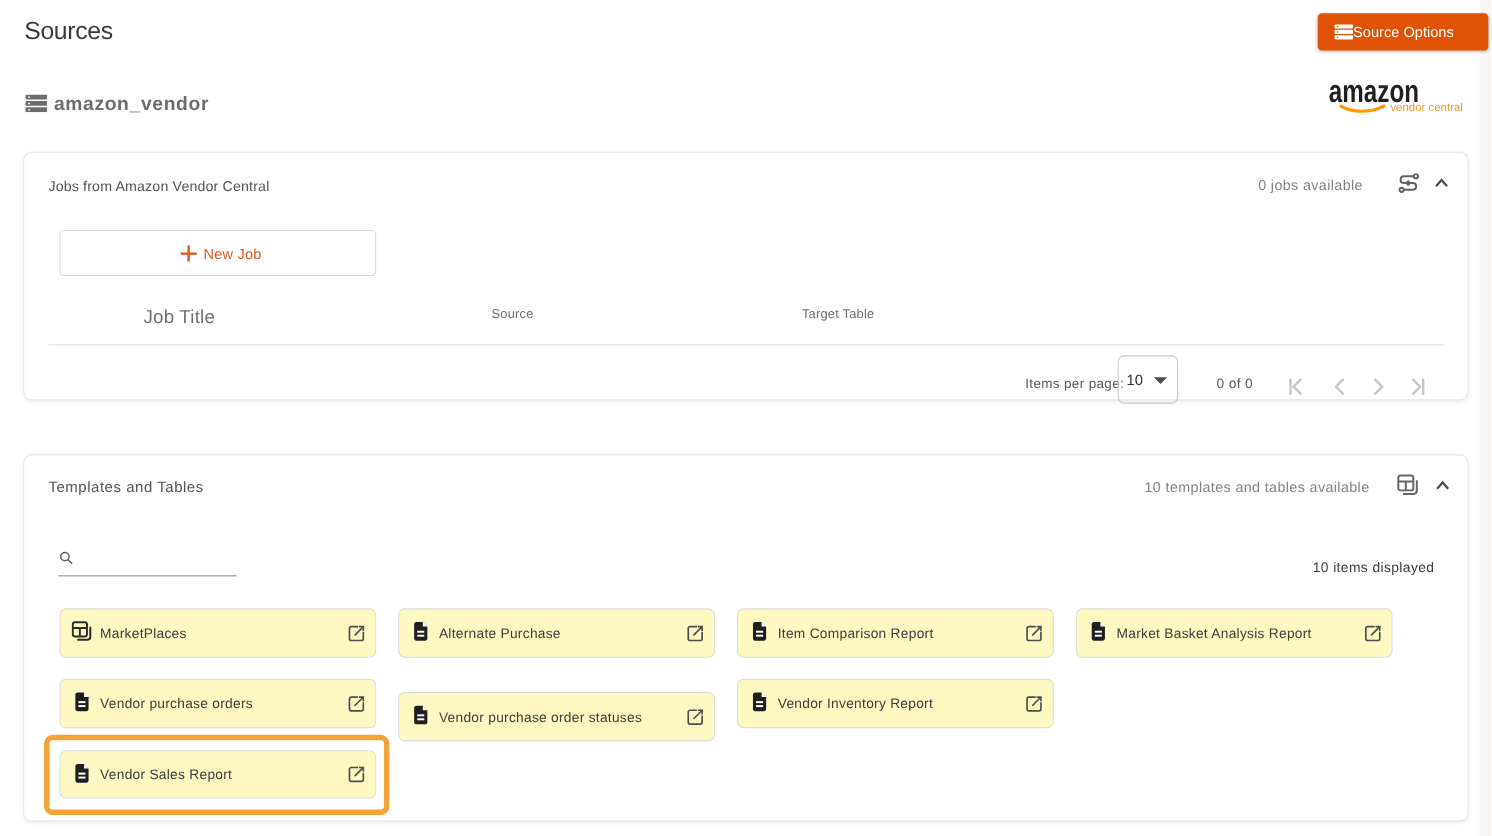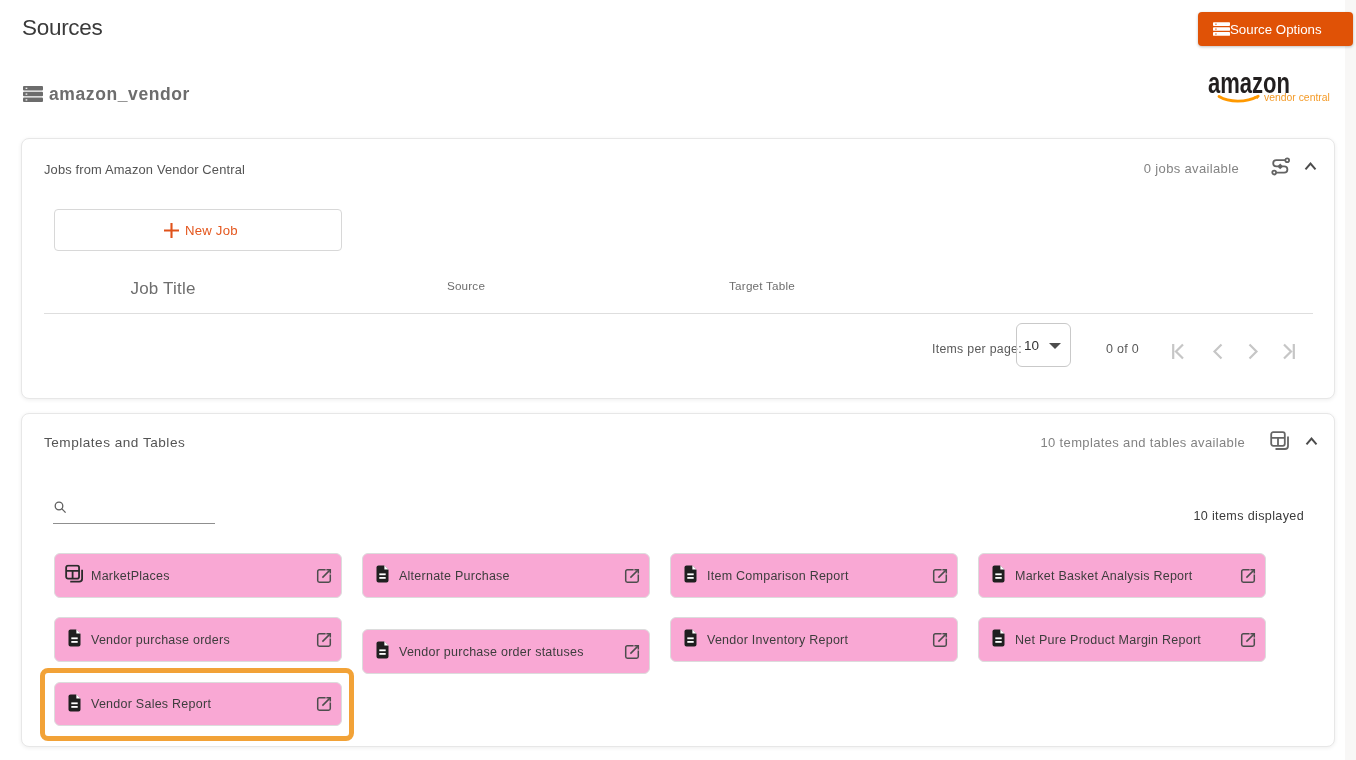--- a/index.html
+++ b/index.html
@@ -1,21 +1,21 @@
 <!DOCTYPE html>
 <html><head>
 <meta charset="utf-8">
 <style>
   * { margin:0; padding:0; box-sizing:border-box; }
   html,body { width:1356px; height:760px; background:#fff; overflow:hidden;
     font-family:"Liberation Sans", sans-serif; }
   .abs { position:absolute; }
   .card { position:absolute; background:#fff; border:1px solid #e7e7e7;
     border-radius:8px; box-shadow:0 1px 4px rgba(0,0,0,.07); }
-  .itemcard { position:absolute; background:#f9a8d4; border:1px solid #dcdcdc;
+  .itemcard { position:absolute; background:#fef9c3; border:1px solid #dcdcdc;
     border-radius:6px; width:288px; height:45px; }
   .itemcard .lbl { position:absolute; left:36px; top:50%; transform:translateY(-50%);
     font-size:12.5px; color:#3d3d3d; letter-spacing:.25px; white-space:nowrap; }
   .itemcard svg.doc { position:absolute; left:12px; top:calc(50% - 1.5px); transform:translateY(-50%); }
   .itemcard svg.ext { position:absolute; right:9px; top:50%; transform:translateY(-50%); }
   .hdrtxt { position:absolute; font-size:13px; color:#545454; letter-spacing:.4px; }
   .graytxt { position:absolute; font-size:13px; color:#838383; letter-spacing:.35px; }
 </style>
 </head>
 <body>
@@ -54,21 +54,21 @@
   <div class="abs" style="left:32px; top:10px; font-size:13.3px; color:#fff;">Source Options</div>
 </div>
 
 <svg class="abs" style="left:1205px; top:72px;" width="128" height="36" viewBox="0 0 128 36">
   <text x="3" y="21" font-family="Liberation Sans, sans-serif" font-size="29" font-weight="bold" textLength="82" lengthAdjust="spacingAndGlyphs" fill="#221f1f">amazon</text>
   <path d="M14 24.5 C 24 30.5, 41 30.8, 53.2 24.2" stroke="#f90" stroke-width="2.8" fill="none" stroke-linecap="round"></path>
   <path d="M53.8 24 l-5.2 0.4 4.1 2.6 z" fill="#f90"></path>
   <text x="59" y="28.5" font-family="Liberation Sans, sans-serif" font-size="10.4" letter-spacing="0" fill="#f49b28">vendor central</text>
 </svg>
 
-<div class="card" style="left:21px; top:138px; width:1314px; height:261px;">
+<div class="card" style="left:21px; top:138px; width:1314px; height:226px;">
   <div class="hdrtxt" style="left:22px; top:23px; font-size:12.9px; letter-spacing:.15px;">Jobs from Amazon Vendor Central</div>
   <div class="graytxt" style="right:95px; top:22px;">0 jobs available</div>
 
   <svg class="abs" style="left:1248px; top:18px;" width="21" height="20" viewBox="0 0 21 20">
     <g fill="none" stroke="#636363" stroke-width="1.8">
       <path d="M15.2 3.2 H6.4 C4.4 3.2 3.2 4.5 3.2 6.3 C3.2 8.1 4.4 9.4 6.4 9.4 H14.2 C16.2 9.4 17.4 10.7 17.4 12.5 C17.4 14.3 16.2 15.6 14.2 15.6 H6.2"></path>
       <circle cx="17.2" cy="3.2" r="1.9" fill="#fff"></circle>
       <circle cx="4.2" cy="15.6" r="1.9" fill="#fff"></circle>
     </g>
     <rect x="8.2" y="7.4" width="4" height="4" transform="rotate(45 10.2 9.4)" fill="#636363"></rect>
@@ -245,36 +245,20 @@
       </svg>
     <div class="lbl">Vendor Inventory Report</div>
     <svg class="ext" width="16" height="16" viewBox="0 0 16 16">
         <g fill="none" stroke="#4d4d4d" stroke-width="1.5">
           <path d="M9.6 1.7 H3.4 C2.4 1.7 1.7 2.4 1.7 3.4 V12.6 C1.7 13.6 2.4 14.3 3.4 14.3 H12.6 C13.6 14.3 14.3 13.6 14.3 12.6 V6.4"></path>
           <path d="M6.4 9.6 L13.9 2.1"></path>
           <path d="M10.4 1.7 H14.3 V5.6"></path>
         </g>
       </svg>
   </div>
-  <div class="itemcard" style="left:956px; top:203px;">
-    <svg class="doc" width="15" height="19" viewBox="0 0 15 19">
-        <path d="M1.5 3 C1.5 1.9 2.4 1 3.5 1 H9.2 L13.5 5.3 V16 C13.5 17.1 12.6 18 11.5 18 H3.5 C2.4 18 1.5 17.1 1.5 16 Z" fill="#1f1f1f"></path>
-        <path d="M9.4 1 L13.5 5.1 L9.4 5.1 Z" fill="#fff"></path>
-        <rect x="4.3" y="8.9" width="6.4" height="1.8" fill="#fff"></rect>
-        <rect x="4.3" y="12.5" width="6.4" height="1.8" fill="#fff"></rect>
-      </svg>
-    <div class="lbl">Net Pure Product Margin Report</div>
-    <svg class="ext" width="16" height="16" viewBox="0 0 16 16">
-        <g fill="none" stroke="#4d4d4d" stroke-width="1.5">
-          <path d="M9.6 1.7 H3.4 C2.4 1.7 1.7 2.4 1.7 3.4 V12.6 C1.7 13.6 2.4 14.3 3.4 14.3 H12.6 C13.6 14.3 14.3 13.6 14.3 12.6 V6.4"></path>
-          <path d="M6.4 9.6 L13.9 2.1"></path>
-          <path d="M10.4 1.7 H14.3 V5.6"></path>
-        </g>
-      </svg>
-  </div>
 
   <div class="itemcard" style="left:32px; top:268px; height:44px;">
     <svg class="doc" width="15" height="19" viewBox="0 0 15 19">
         <path d="M1.5 3 C1.5 1.9 2.4 1 3.5 1 H9.2 L13.5 5.3 V16 C13.5 17.1 12.6 18 11.5 18 H3.5 C2.4 18 1.5 17.1 1.5 16 Z" fill="#1f1f1f"></path>
         <path d="M9.4 1 L13.5 5.1 L9.4 5.1 Z" fill="#fff"></path>
         <rect x="4.3" y="8.9" width="6.4" height="1.8" fill="#fff"></rect>
         <rect x="4.3" y="12.5" width="6.4" height="1.8" fill="#fff"></rect>
       </svg>
     <div class="lbl">Vendor Sales Report</div>
     <svg class="ext" width="16" height="16" viewBox="0 0 16 16">

